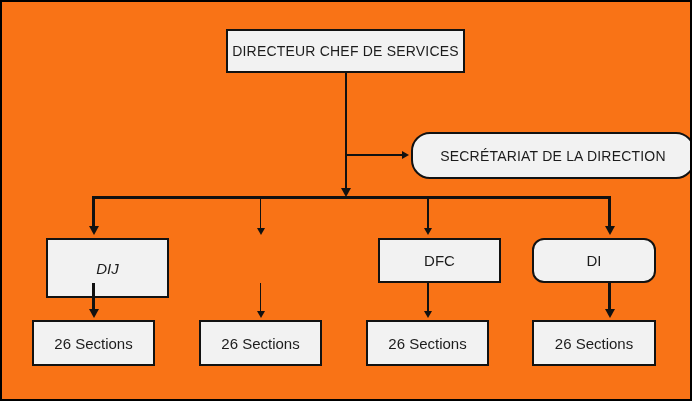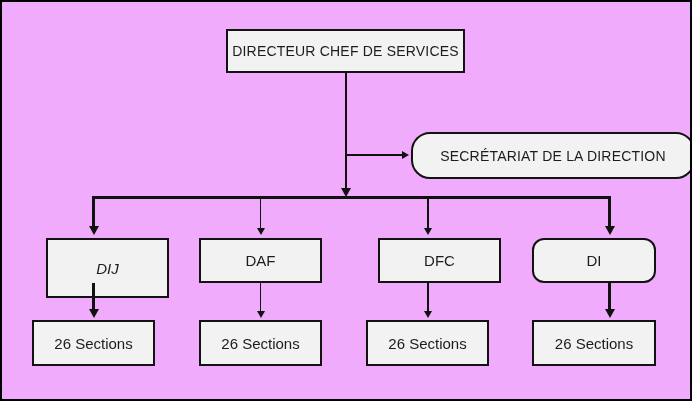--- a/index.html
+++ b/index.html
@@ -1,21 +1,21 @@
 <!DOCTYPE html>
 <html><head>
 <meta charset="utf-8">
 <style>
   html, body { margin: 0; padding: 0; background: #ffffff; }
   .frame {
     position: relative;
     width: 692px;
     height: 401px;
     box-sizing: border-box;
-    background: #f0abfc;
+    background: #f97316;
     border: 2px solid #000000;
     overflow: hidden;
     font-family: "Liberation Sans", sans-serif;
   }
   .box {
     position: absolute;
     box-sizing: border-box;
     background: #f2f2f2;
     border: 2px solid #121212;
     display: flex;
@@ -103,23 +103,20 @@
   <div class="line drop-1"></div>
   <div class="ah ah-down-sm drop-1-arrow"></div>
   <div class="line drop-2"></div>
   <div class="ah ah-down-sm drop-2-arrow"></div>
   <div class="line drop-3"></div>
   <div class="ah ah-down-lg drop-3-arrow"></div>
 
   <div class="box lvl1 dept-0">
     <span>DIJ</span>
   </div>
-  <div class="box lvl1 dept-1">
-    <span>DAF</span>
-  </div>
   <div class="box lvl1 dept-2">
     <span>DFC</span>
   </div>
   <div class="box lvl1 dept-3">
     <span>DI</span>
   </div>
 
   <div class="line sub-line-0"></div>
   <div class="ah ah-down-lg sub-arrow-0"></div>
   <div class="line sub-line-1"></div>

